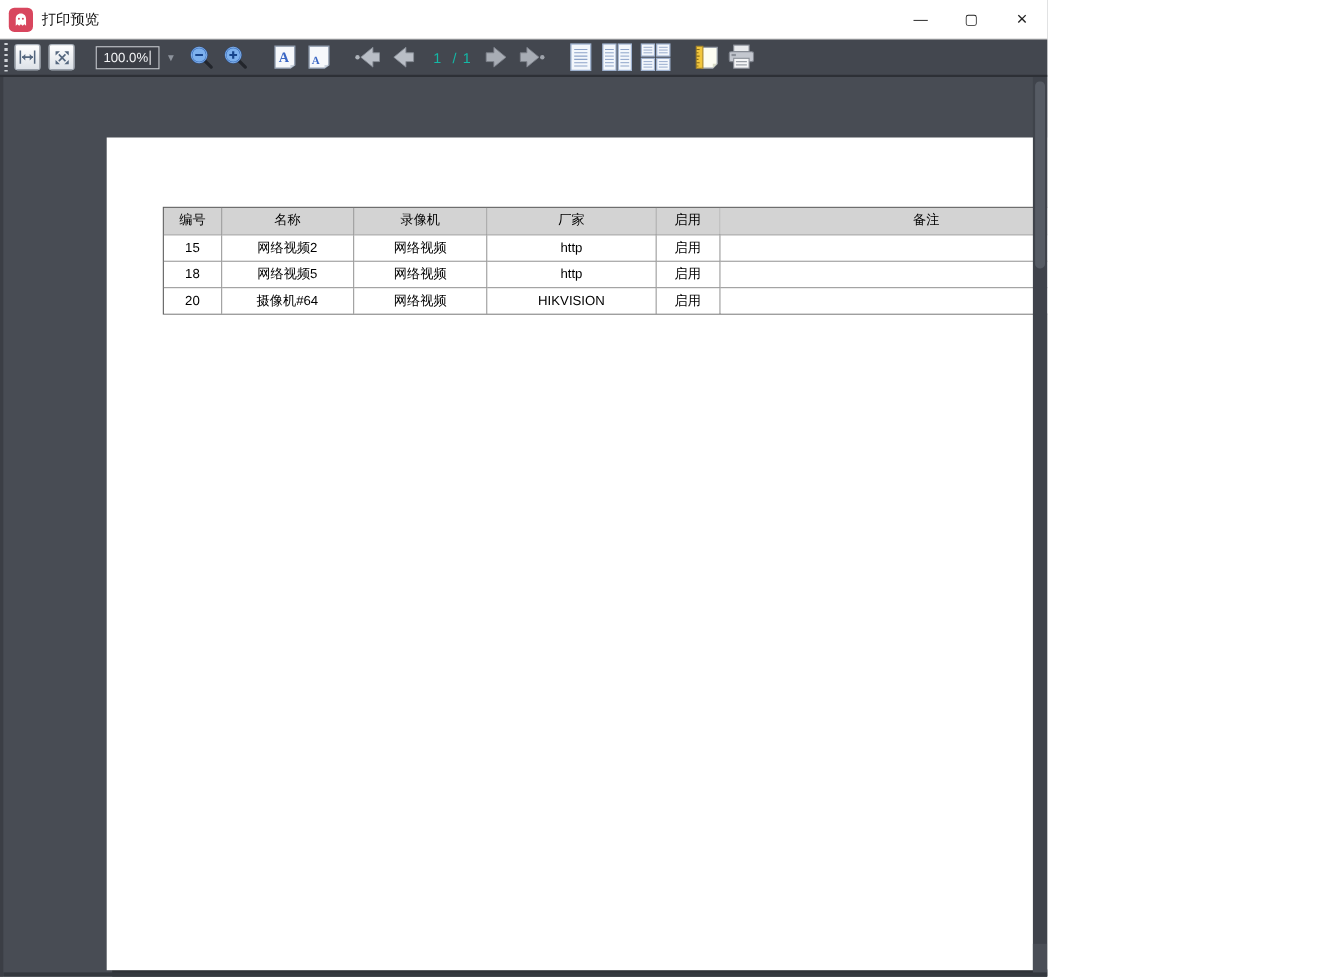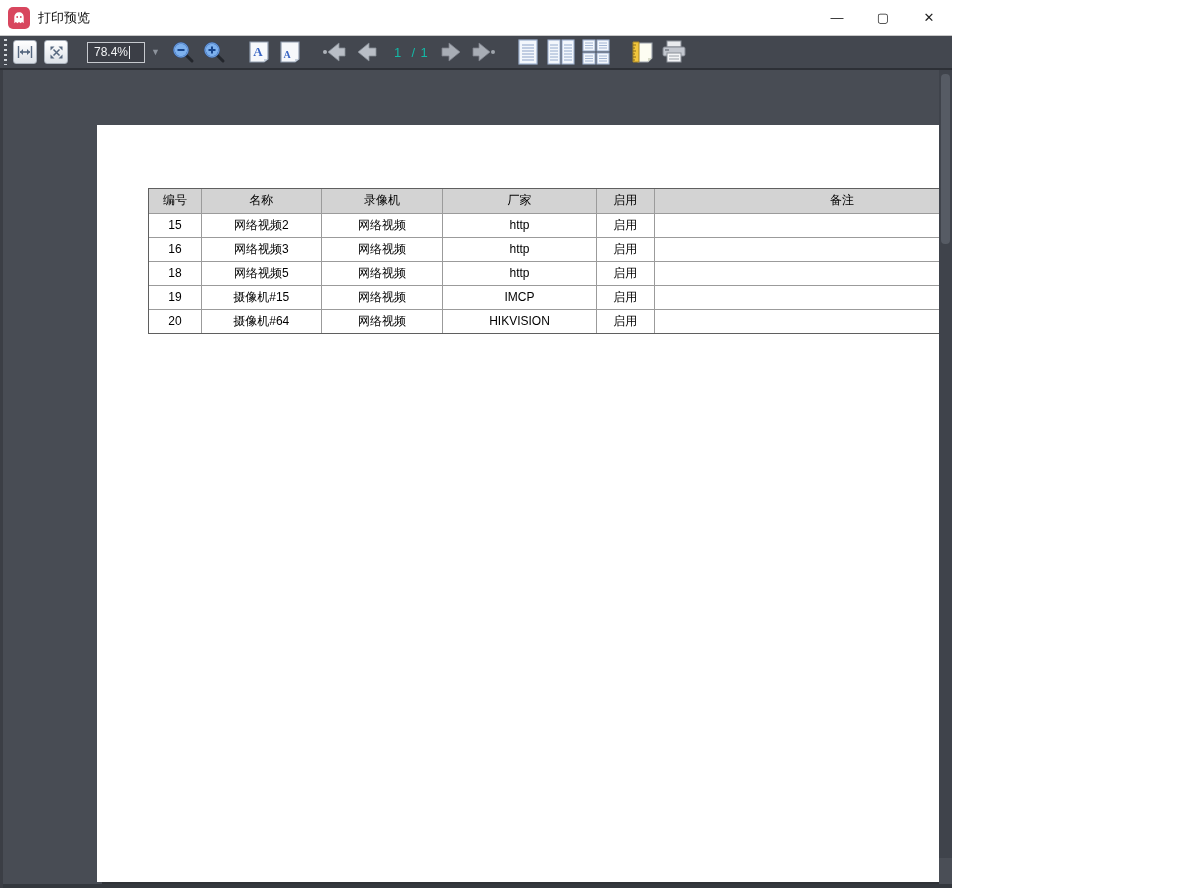--- a/index.html
+++ b/index.html
@@ -83,21 +83,21 @@
     </div>
     <div class="sq-btn">
       <svg width="15" height="15" viewBox="0 0 15 15">
         <path d="M4.5 4.5l6 6M10.5 4.5l-6 6" stroke="#55677f" stroke-width="1.5"></path>
         <path d="M1.5 1.5h4L1.5 5.5z M13.5 1.5v4l-4-4z M1.5 13.5v-4l4 4z M13.5 13.5h-4l4-4z" fill="#55677f"></path>
       </svg>
     </div>
 
     <div class="zoom-combo">
       <div class="zoom-field">
-        <span>78.4%</span>
+        <span>100.0%</span>
           <span class="caret"></span>
       </div>
       <span class="combo-arrow">▼</span>
     </div>
 
     <div class="icon-btn">
       <svg width="24" height="24" viewBox="0 0 24 24">
         <line x1="15.5" y1="15.5" x2="21" y2="21" stroke="#23262c" stroke-width="3" stroke-linecap="round"></line>
         <circle cx="10" cy="10" r="7" fill="#7db1ee" stroke="#2a62b5" stroke-width="1.6"></circle>
         <circle cx="10" cy="10" r="7" fill="none" stroke="#aacdf5" stroke-width="0.8" opacity="0.8"></circle>
@@ -222,40 +222,24 @@
           <tbody id="table-body">
               <tr>
                 <td class="c0">15</td>
                 <td class="c1">网络视频2</td>
                 <td class="c2">网络视频</td>
                 <td class="c3">http</td>
                 <td class="c4">启用</td>
                 <td class="c5"></td>
               </tr>
               <tr>
-                <td class="c0">16</td>
-                <td class="c1">网络视频3</td>
-                <td class="c2">网络视频</td>
-                <td class="c3">http</td>
-                <td class="c4">启用</td>
-                <td class="c5"></td>
-              </tr>
-              <tr>
                 <td class="c0">18</td>
                 <td class="c1">网络视频5</td>
                 <td class="c2">网络视频</td>
                 <td class="c3">http</td>
-                <td class="c4">启用</td>
-                <td class="c5"></td>
-              </tr>
-              <tr>
-                <td class="c0">19</td>
-                <td class="c1">摄像机#15</td>
-                <td class="c2">网络视频</td>
-                <td class="c3">IMCP</td>
                 <td class="c4">启用</td>
                 <td class="c5"></td>
               </tr>
               <tr>
                 <td class="c0">20</td>
                 <td class="c1">摄像机#64</td>
                 <td class="c2">网络视频</td>
                 <td class="c3">HIKVISION</td>
                 <td class="c4">启用</td>
                 <td class="c5"></td>

